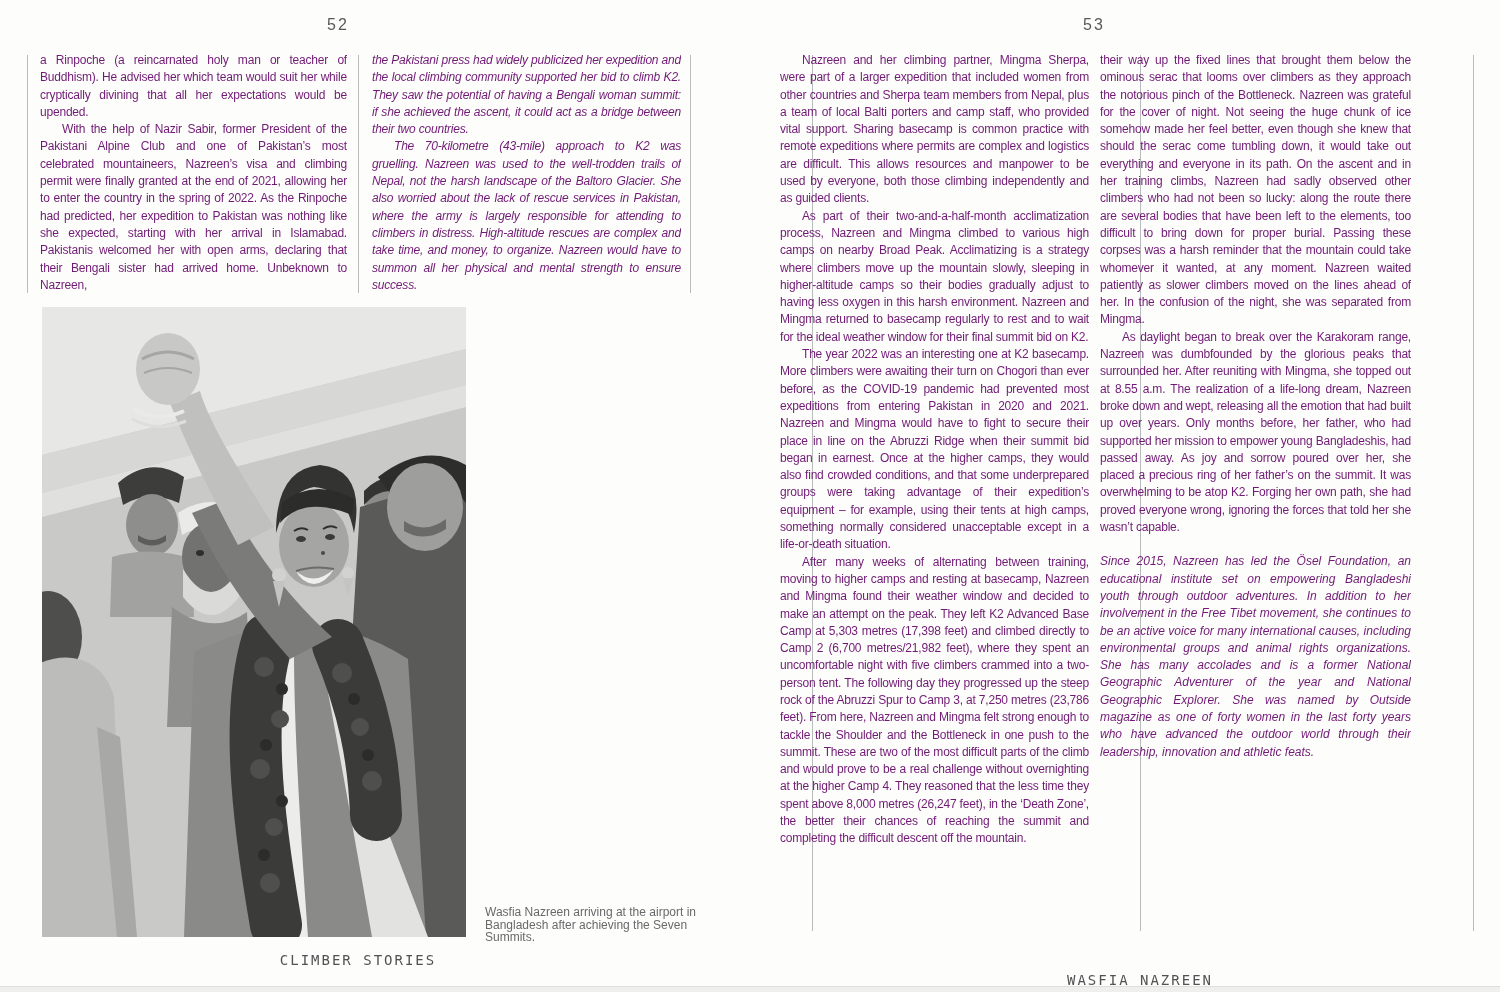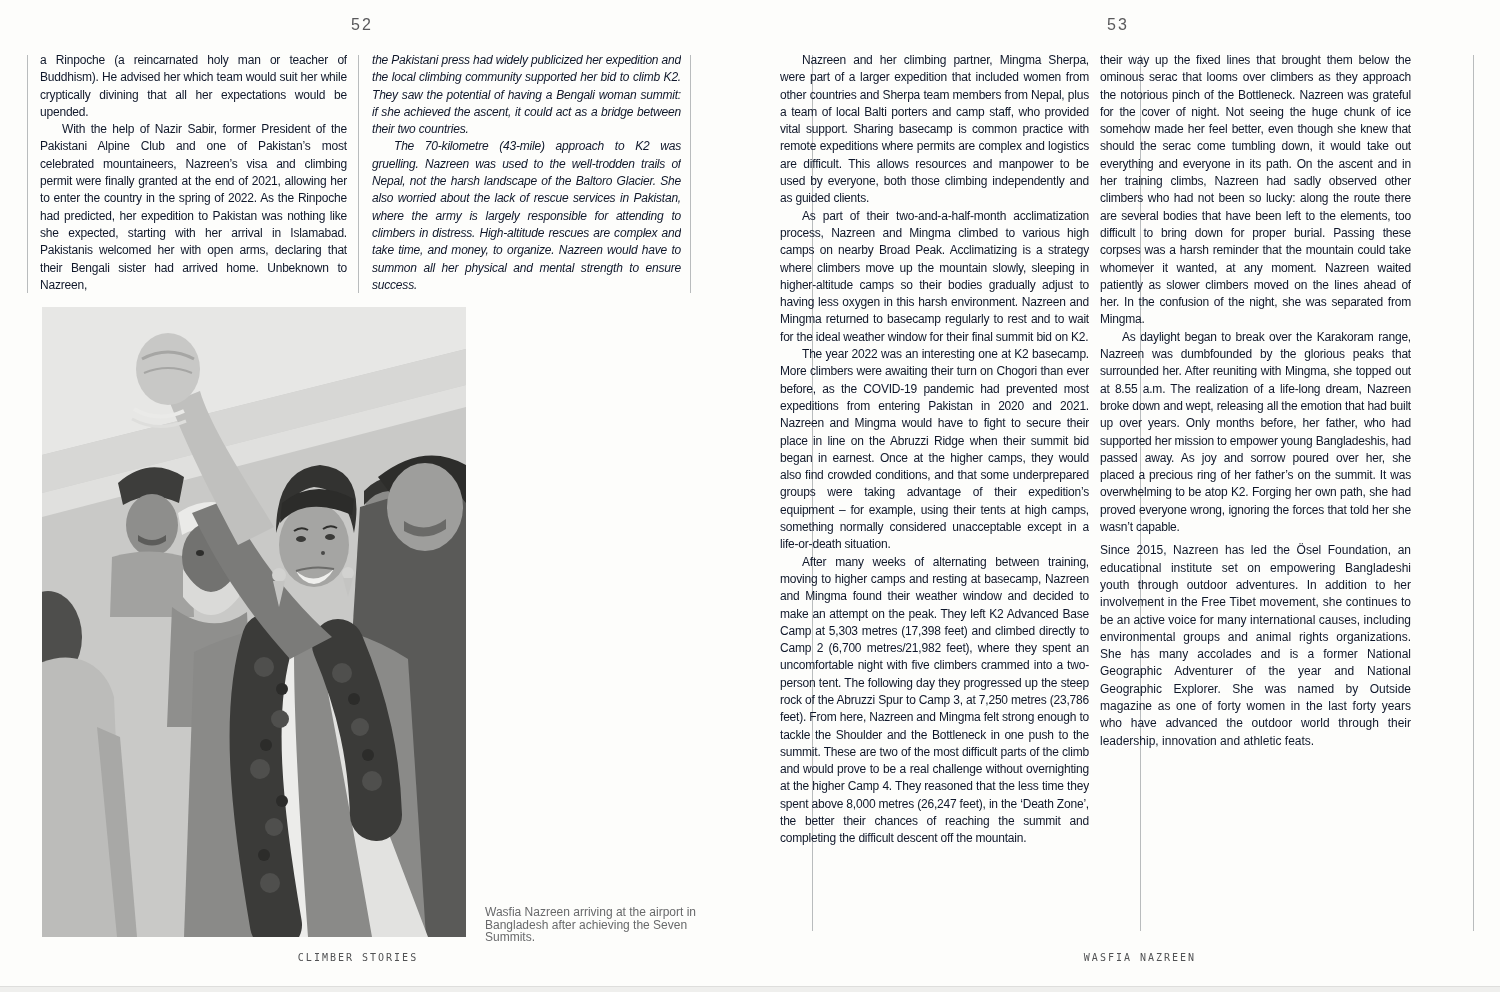--- a/index.html
+++ b/index.html
@@ -10,47 +10,47 @@
     height: 992px;
     background: #fdfdfb;
     overflow: hidden;
     font-family: "Liberation Sans", sans-serif;
     color: #515254;
   }
   .pagenum {
     position: absolute;
     top: 16px;
     width: 70px;
-    text-align: center;
     font-size: 16px;
     letter-spacing: 2px;
     color: #59595b;
   }
   .pagenum.left  { left: 327px; }
   .pagenum.right { left: 1083px; }
   .vrule {
     position: absolute;
     width: 1px;
     background: #b9bcbd;
   }
   .vrule.lp { top: 55px; height: 238px; }
   .vrule.rp { top: 55px; height: 876px; }
   .col {
     position: absolute;
     top: 52px;
     text-align: justify;
     font-size: 12px;
     line-height: 17.3px;
     letter-spacing: -0.2px;
-    color: #0f172a;
+    color: #701a75;
   }
   .col p { margin: 0; }
   .col p.ind { text-indent: 22px; }
   .col p.italic {
-    margin-top: 6px;
+    font-style: italic;
+    margin-top: 17px;
     letter-spacing: 0;
   }
   .col-l1 { left: 40px;  width: 307px; max-height: 262px; overflow: hidden; }
   .col-l2 { left: 372px; width: 309px; max-height: 262px; overflow: hidden; font-style: italic; }
   .col-r1 { left: 780px;  width: 309px; max-height: 888px; overflow: hidden; }
   .col-r2 { left: 1100px; width: 311px; max-height: 888px; overflow: hidden; }
   .photo {
     position: absolute;
     left: 42px;
     top: 307px;
@@ -69,27 +69,27 @@
     color: #68696b;
     text-align: left;
     z-index: 3;
   }
   .runfoot {
     position: absolute;
     top: 952px;
     width: 220px;
     text-align: center;
     font-family: "DejaVu Sans Mono", monospace;
-    font-size: 10px;
+    font-size: 14px;
     letter-spacing: 2px;
     color: #54555
 7;
   }
   .runfoot.left  { left: 248px; }
-  .runfoot.right { left: 1030px; }
+  .runfoot.right { left: 1030px; margin-top: 20px; }
   .page-edge {
     position: absolute;
     left: 0; right: 0; bottom: 0;
     height: 6px;
     background: #efefed;
     border-top: 1px solid #dededc;
   }
 </style>
 </head>
 <body>

